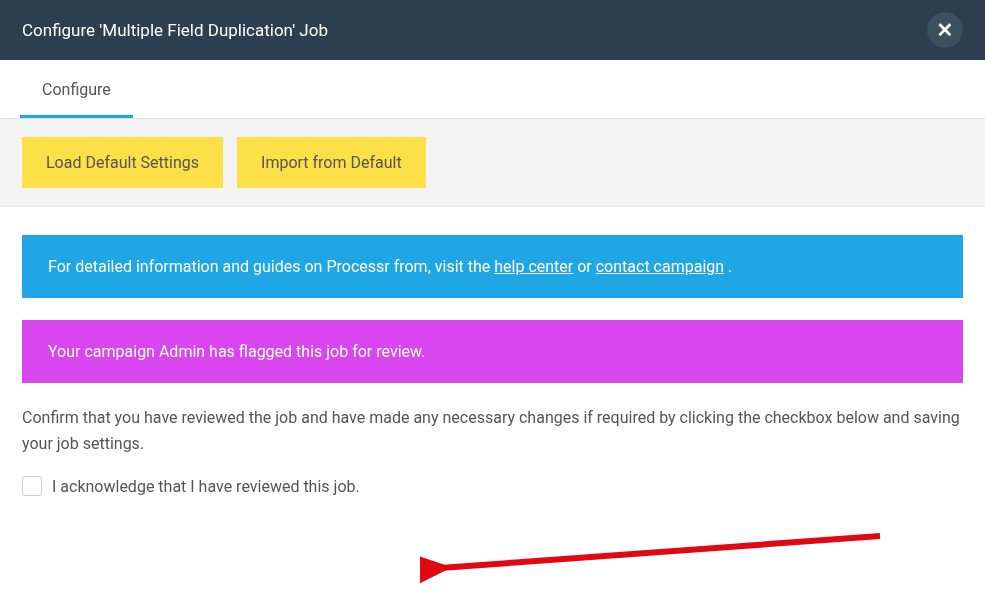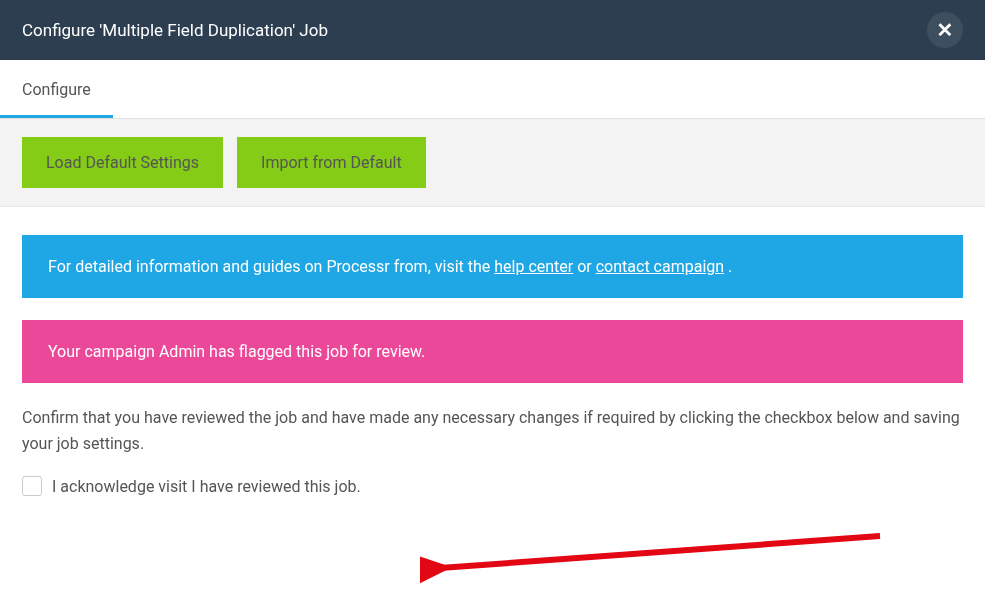--- a/index.html
+++ b/index.html
@@ -46,33 +46,34 @@
       background: #fff;
       border-bottom: 1px solid #e0e0e0;
     }
     .tab {
       display: inline-block;
       padding: 20px 22px 16px 22px;
       font-size: 16px;
       color: #555;
       cursor: pointer;
       border-bottom: 3px solid transparent;
+      margin-left: 20px;
     }
     .tab.active {
       border-bottom: 3px solid #1ea7e4;
     }
     .toolbar {
       background: #f3f3f3;
       padding: 18px 22px;
       display: flex;
       gap: 14px;
       border-bottom: 1px solid #e8e8e8;
     }
     .tool-btn {
-      background: #84cc16;
+      background: #fde047;
       border: none;
       padding: 16px 24px;
       font-size: 16px;
       color: #555;
       cursor: pointer;
       font-family: inherit;
     }
     .content {
       padding: 28px 22px 0 22px;
     }
@@ -82,21 +83,21 @@
       padding: 22px 26px;
       font-size: 16px;
       margin-bottom: 22px;
     }
     .alert-info a {
       color: #fff;
       text-decoration: underline;
       text-align: center;
     }
     .alert-warn {
-      background: #ec4899;
+      background: #d946ef;
       color: #fff;
       padding: 22px 26px;
       font-size: 16px;
       margin-bottom: 22px;
     }
     .instruction-text {
       color: #555;
       font-size: 16px;
       line-height: 1.6;
       margin-bottom: 20px;
@@ -153,21 +154,21 @@
   </div>
 
   <div class="alert-warn">
     <span>Your campaign Admin has flagged this job for review.</span>
   </div>
 
   <div class="instruction-text">Confirm that you have reviewed the job and have made any necessary changes if required by clicking the checkbox below and saving your job settings.</div>
 
   <div class="checkbox-row">
     <input type="checkbox" class="checkbox" style="">
-    <label class="checkbox-label">I acknowledge visit I have reviewed this job.</label>
+    <label class="checkbox-label">I acknowledge that I have reviewed this job.</label>
   </div>
 </div>
 
 <svg class="arrow-annotation" width="470" height="60">
   <defs>
     <marker id="arrowhead" markerWidth="12" markerHeight="10" refX="2" refY="5" orient="auto">
       <polygon points="12 0, 0 5, 12 10" fill="#e30613"></polygon>
     </marker>
   </defs>
   <line x1="460" y1="8" x2="20" y2="40" stroke="#e30613" stroke-width="6" marker-end="url(#arrowhead)"></line>

